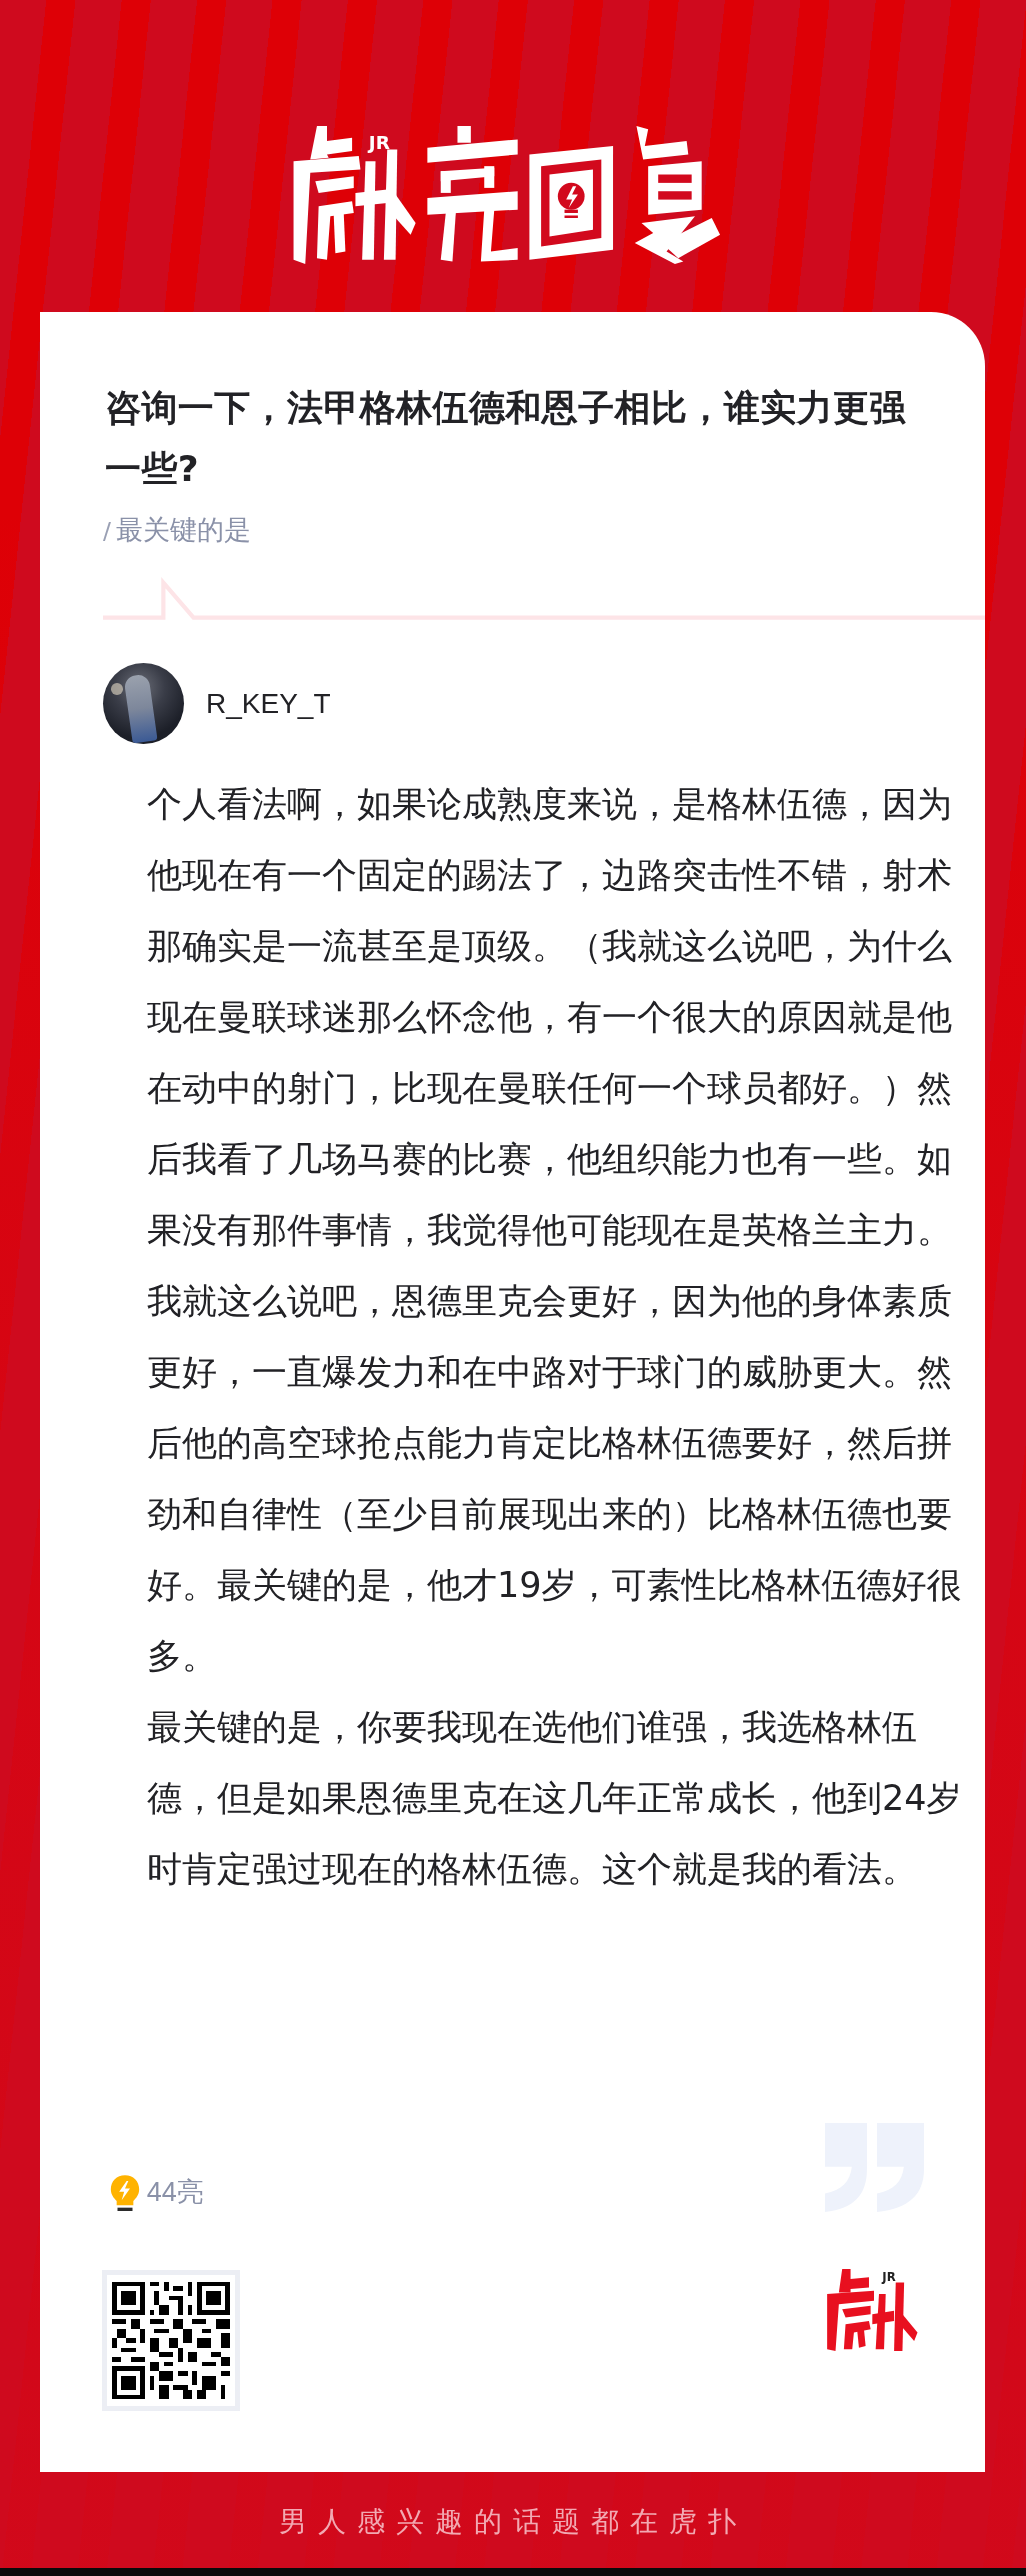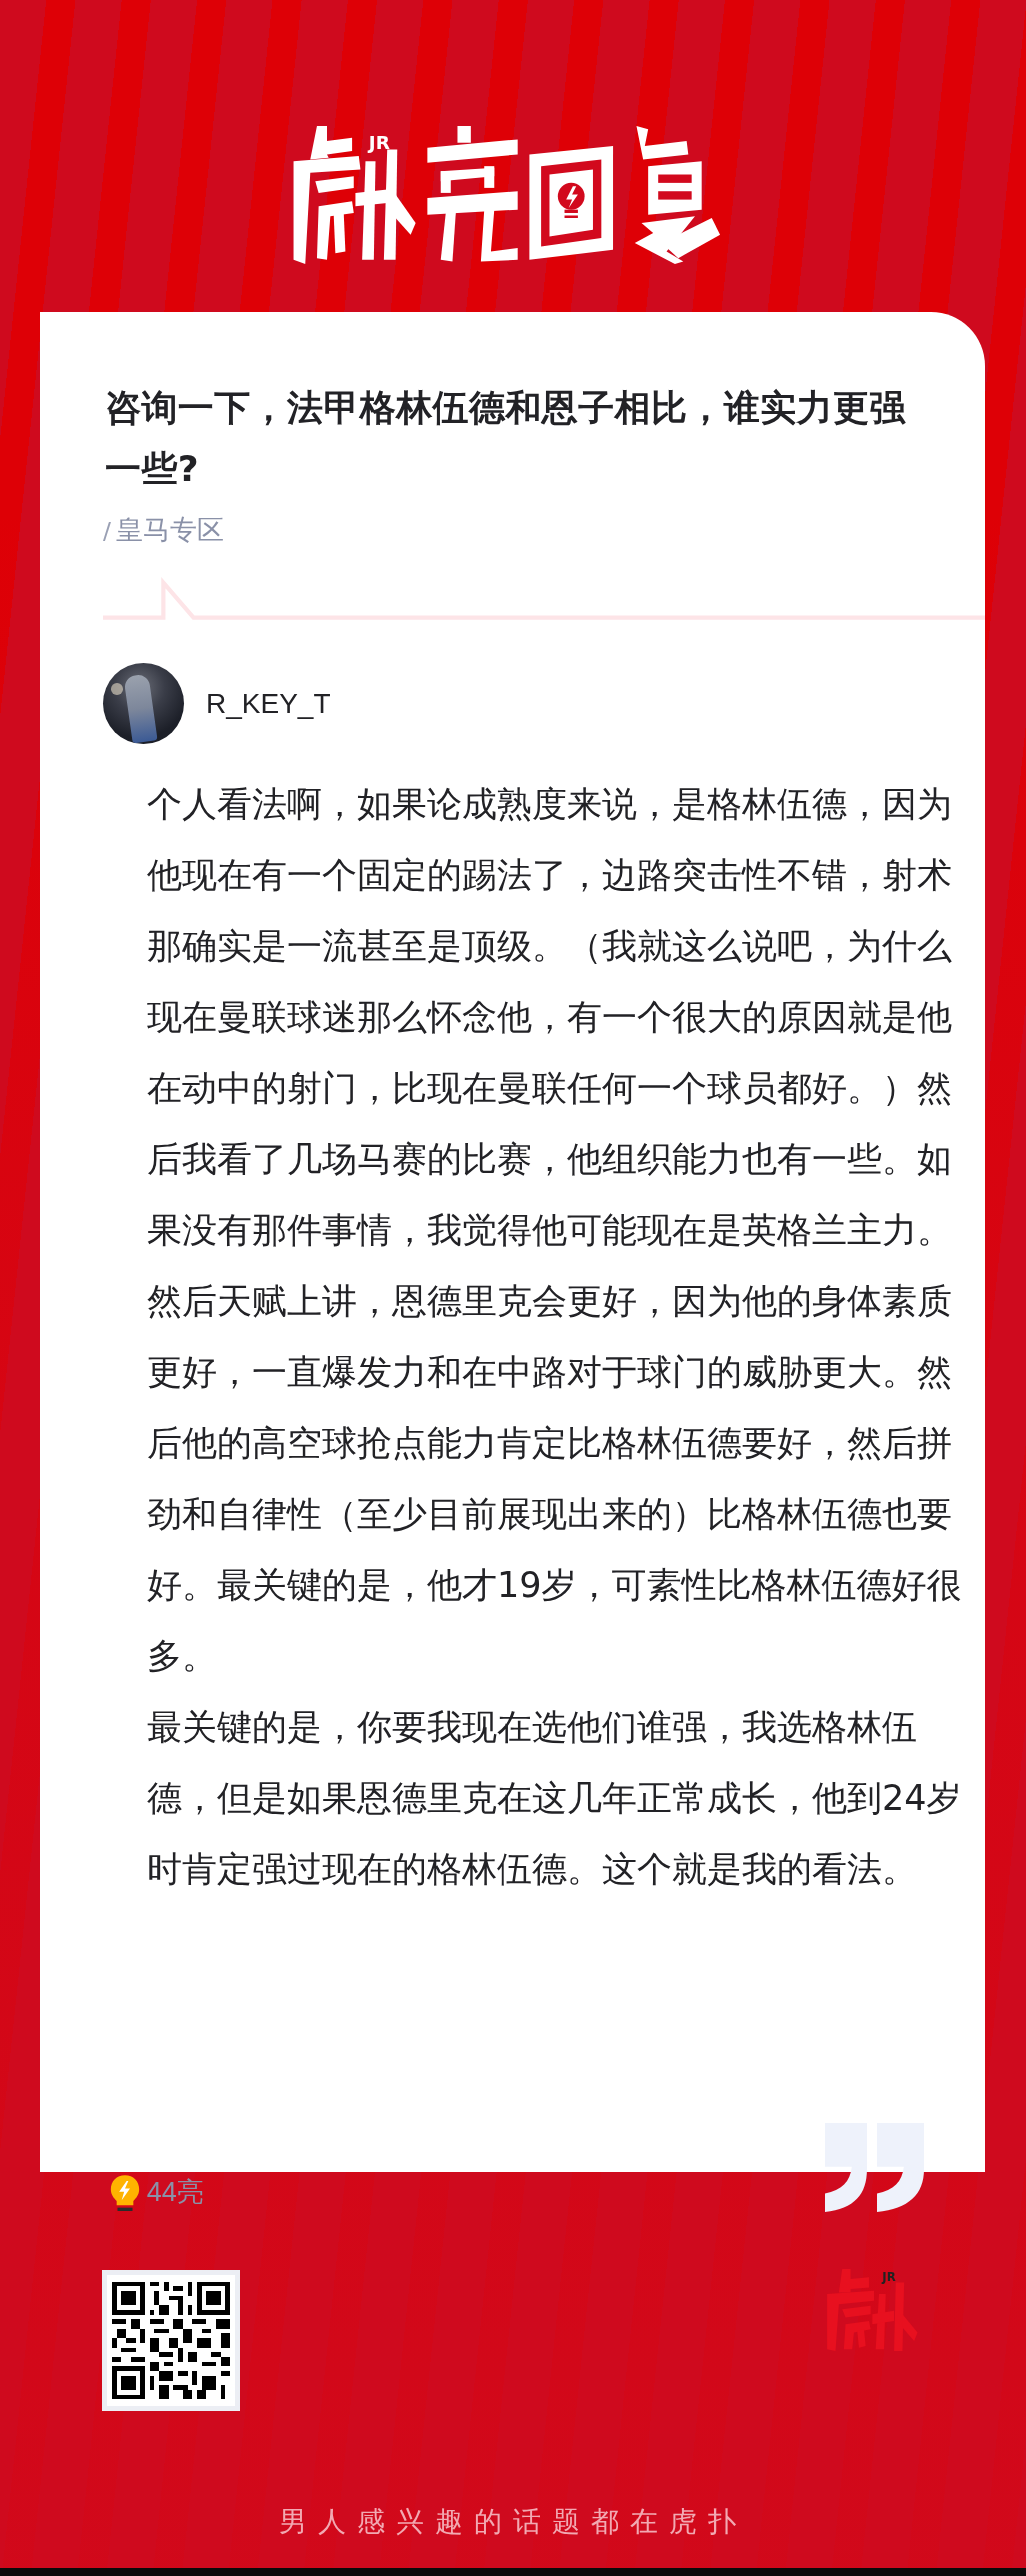--- a/index.html
+++ b/index.html
@@ -22,21 +22,21 @@
   }
 
   
   .header-logo {
     position: absolute; left: 293px; top: 126px; width: 436px; height: 138px;
   }
   .header-logo svg { width: 100%; height: 100%; }
 
   
   .card {
-    position: absolute; left: 40px; top: 312px; width: 945px; height: 1860px;
+    position: absolute; left: 40px; top: 312px; width: 945px; height: 2160px;
     background: #ffffff; border-top-right-radius: 54px;
   }
   .title {
     position: absolute; left: 65px; top: 65px; width: 805px;
     font-size: 36px; line-height: 61px; font-weight: bold; color: #222226;
     letter-spacing: 0.4px;
   }
   .category {
     position: absolute; left: 63px; top: 201px;
     font-size: 27px; line-height: 34px; color: #8a91a8;
@@ -152,38 +152,38 @@
 
     <rect x="436" y="58" width="40" height="10" fill="#d2091d"></rect>
     <rect x="436" y="78" width="40" height="10" fill="#d2091d"></rect>
   </svg>
 </div>
 
 <div class="card">
   <div class="title">咨询一下，法甲格林伍德和恩子相比，谁实力更强一些?</div>
 
   <div class="category">
-    <span class="slash">/</span><span>皇马专区</span>
+    <span class="slash">/</span><span>最关键的是</span>
   </div>
 
   <svg class="divider" viewBox="0 0 1052 60" preserveAspectRatio="none" xmlns="http://www.w3.org/2000/svg">
     <polyline points="0,50 72,50 72,8 108,50 1052,50" fill="none" stroke="#fde4e7" stroke-width="5"></polyline>
   </svg>
 
   <div class="user">
     <div class="avatar">
       <div class="light"></div>
       <div class="fig"></div>
     </div>
     <span class="username">R_KEY_T</span>
   </div>
 
   <div class="body-text">
     <p>个人看法啊，如果论成熟度来说，是格林伍德，因为他现在有一个固定的踢法了，边路突击性不错，射术那确实是一流甚至是顶级。（我就这么说吧，为什么现在曼联球迷那么怀念他，有一个很大的原因就是他在动中的射门，比现在曼联任何一个球员都好。）然后我看了几场马赛的比赛，他组织能力也有一些。如果没有那件事情，我觉得他可能现在是英格兰主力。</p>
-    <p>然后天赋上讲，恩德里克会更好，因为他的身体素质更好，一直爆发力和在中路对于球门的威胁更大。然后他的高空球抢点能力肯定比格林伍德要好，然后拼劲和自律性（至少目前展现出来的）比格林伍德也要好。最关键的是，他才19岁，可素性比格林伍德好很多。</p>
+    <p>我就这么说吧，恩德里克会更好，因为他的身体素质更好，一直爆发力和在中路对于球门的威胁更大。然后他的高空球抢点能力肯定比格林伍德要好，然后拼劲和自律性（至少目前展现出来的）比格林伍德也要好。最关键的是，他才19岁，可素性比格林伍德好很多。</p>
     <p>最关键的是，你要我现在选他们谁强，我选格林伍德，但是如果恩德里克在这几年正常成长，他到24岁时肯定强过现在的格林伍德。这个就是我的看法。</p>
   </div>
 
   <svg class="quote-mark" viewBox="0 0 118 106" xmlns="http://www.w3.org/2000/svg">
     <path d="M0,0 H50 V55 C50,85 35,102 0,106 V84 C20,80 30,70 32,52 H0 Z" fill="#eef2fb"></path>
     <path d="M62,0 H118 V55 C118,85 100,102 62,106 V84 C82,80 92,70 94,52 H62 Z" fill="#eef2fb"></path>
   </svg>
 
   <div class="like">
     <svg class="bulb" viewBox="0 0 36 46" xmlns="http://www.w3.org/2000/svg">

